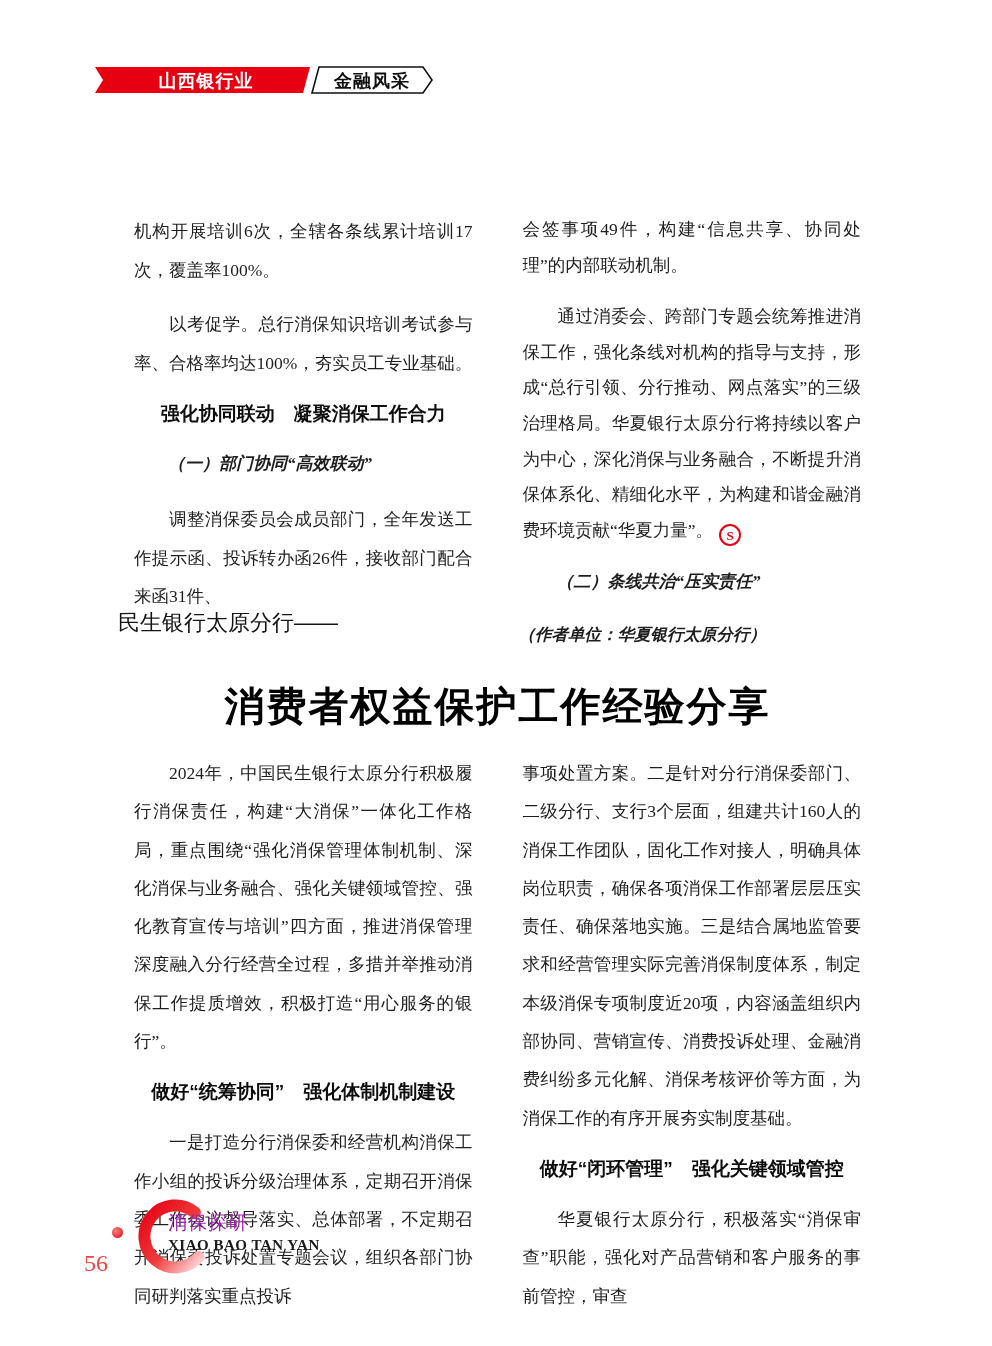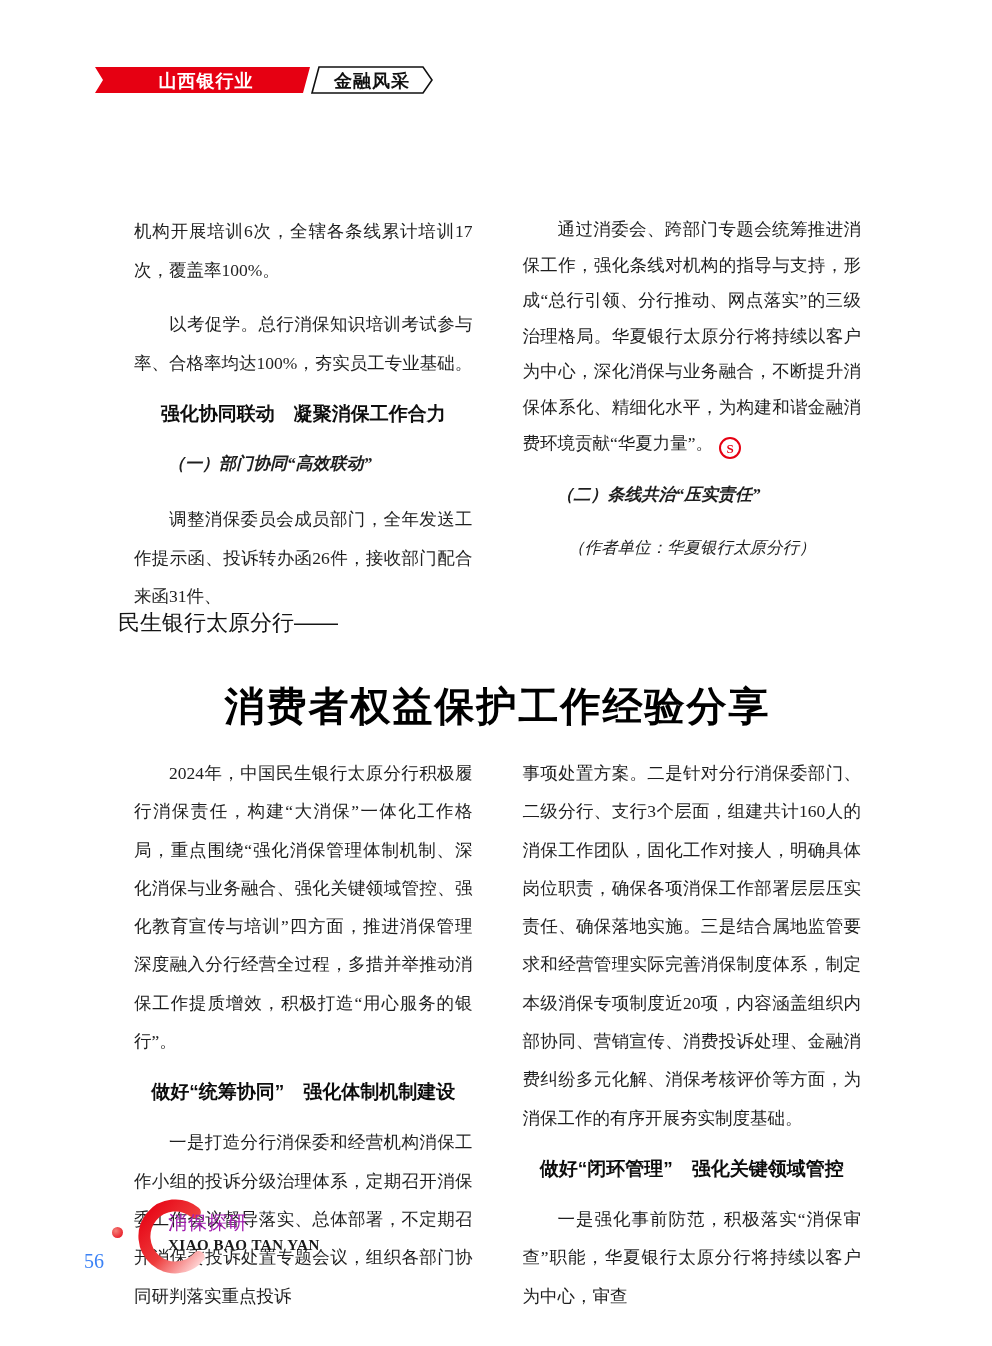--- a/index.html
+++ b/index.html
@@ -19,40 +19,40 @@
   .a1L .para { line-height:38.6px; }
   .a1R .para { line-height:35.6px; }
   .a2 .para  { line-height:38.3px; }
   .indent { text-indent:2em; }
   .sec-heading {
     font-family:"Liberation Sans", sans-serif; font-weight:bold;
     font-size:19px; line-height:30px; text-align:center; color:#0d0d0d;
     margin:17px 0 14px;
   }
   .kai { font-style:italic; font-weight:bold; font-size:17px; }
-  .byline { text-align:center; font-style:italic; font-weight:normal; font-size:16.5px; line-height:37px; margin:0; }
+  .byline { text-align:left; font-style:italic; font-weight:bold; font-size:16.5px; line-height:37px; margin:12px; }
   .endmark {
     display:inline-flex; align-items:center; justify-content:center;
     width:18px; height:18px; border:2.5px solid #e60012; border-radius:50%;
     color:#e60012; font-weight:bold; font-size:13px; line-height:1;
     font-family:"Liberation Serif", serif; vertical-align:-4px; margin-left:6px;
     text-indent:0;
   }
   
   .kicker {
     position:absolute; left:118px; top:608px;
     font-family:"Liberation Sans", sans-serif; font-size:22px; color:#141414;
   }
   .big-title {
     position:absolute; left:118px; top:652px; width:759px; text-align:center;
     font-size:40px; font-weight:bold; letter-spacing:2px; color:#000;
     font-family:"Liberation Serif", serif;
   }
   
-  .page-number { position:absolute; left:84px; top:1250px; font-size:20px; color:#3b82f6; }
+  .page-number { position:absolute; left:84px; top:1250px; font-size:24px; color:#ef4444; }
   .logo-ring { position:absolute; left:128px; top:1196px; }
   .logo-dot  {
     position:absolute; left:112px; top:1227px; width:11px; height:11px; border-radius:50%;
     background:radial-gradient(circle at 35% 35%, #f4827a, #e60012);
   }
   .logo-cn {
     position:absolute; left:168px; top:1210px; font-size:19px; letter-spacing:1px;
     color:#a21caf; font-family:"Liberation Sans", sans-serif;
   }
   .logo-en {
@@ -74,39 +74,40 @@
 
 <div class="cols a1">
   <div class="col a1L">
     <p class="para">机构开展培训6次，全辖各条线累计培训17次，覆盖率100%。</p>
     <p class="para indent">以考促学。总行消保知识培训考试参与率、合格率均达100%，夯实员工专业基础。</p>
     <h3 class="sec-heading">强化协同联动　凝聚消保工作合力</h3>
     <p class="para indent kai">（一）部门协同“高效联动”</p>
     <p class="para indent">调整消保委员会成员部门，全年发送工作提示函、投诉转办函26件，接收部门配合来函31件、</p>
   </div>
   <div class="col a1R">
+    <p class="para">会签事项49件，构建“信息共享、协同处理”的内部联动机制。</p>
     <p class="para indent"><span>通过消委会、跨部门专题会统筹推进消保工作，强化条线对机构的指导与支持，形成“总行引领、分行推动、网点落实”的三级治理格局。华夏银行太原分行将持续以客户为中心，深化消保与业务融合，不断提升消保体系化、精细化水平，为构建和谐金融消费环境贡献“华夏力量”。</span><span class="endmark">S</span></p>
     <p class="para indent kai">（二）条线共治“压实责任”</p>
     <p class="byline">（作者单位：华夏银行太原分行）</p>
   </div>
 </div>
 
 <div class="kicker">民生银行太原分行——</div>
 <h1 class="big-title">消费者权益保护工作经验分享</h1>
 
 <div class="cols a2">
   <div class="col">
     <p class="para indent">2024年，中国民生银行太原分行积极履行消保责任，构建“大消保”一体化工作格局，重点围绕“强化消保管理体制机制、深化消保与业务融合、强化关键领域管控、强化教育宣传与培训”四方面，推进消保管理深度融入分行经营全过程，多措并举推动消保工作提质增效，积极打造“用心服务的银行”。</p>
     <h3 class="sec-heading">做好“统筹协同”　强化体制机制建设</h3>
     <p class="para indent">一是打造分行消保委和经营机构消保工作小组的投诉分级治理体系，定期召开消保委工作会议督导落实、总体部署，不定期召开消保委投诉处置专题会议，组织各部门协同研判落实重点投诉</p>
   </div>
   <div class="col">
     <p class="para">事项处置方案。二是针对分行消保委部门、二级分行、支行3个层面，组建共计160人的消保工作团队，固化工作对接人，明确具体岗位职责，确保各项消保工作部署层层压实责任、确保落地实施。三是结合属地监管要求和经营管理实际完善消保制度体系，制定本级消保专项制度近20项，内容涵盖组织内部协同、营销宣传、消费投诉处理、金融消费纠纷多元化解、消保考核评价等方面，为消保工作的有序开展夯实制度基础。</p>
     <h3 class="sec-heading">做好“闭环管理”　强化关键领域管控</h3>
-    <p class="para indent">一是强化事前防范，积极落实“消保审查”职能，华夏银行太原分行将持续以客户为中心，审查</p>
+    <p class="para indent">华夏银行太原分行，积极落实“消保审查”职能，强化对产品营销和客户服务的事前管控，审查</p>
   </div>
 </div>
 
 <div class="page-number">56</div>
 <div class="logo-dot"></div>
 <svg class="logo-ring" width="78" height="80" viewBox="0 0 78 80">
   <defs>
     <linearGradient id="ringGrad" x1="0" y1="0" x2="1" y2="1">
       <stop offset="0" stop-color="#e60012"></stop>
       <stop offset="0.55" stop-color="#ee3b3b"></stop>

